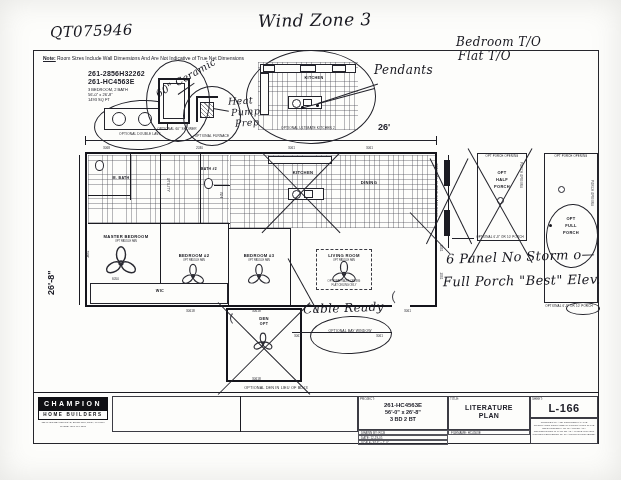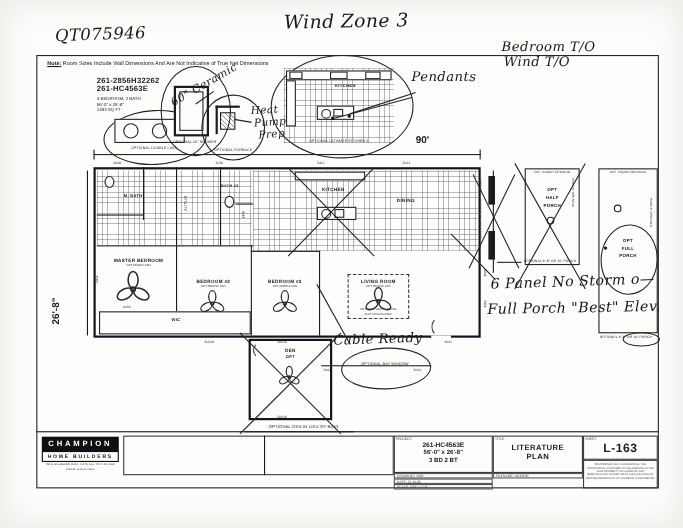--- a/index.html
+++ b/index.html
@@ -34,21 +34,21 @@
           color:#3c3c44;padding-left:2px;overflow:hidden;white-space:nowrap;}
 </style>
 </head>
 <body>
 
 <div class="sheet">
 
   <div class="hw" style="left:50px;top:22px;font-size:15px;transform:rotate(-2deg);">QT075946</div>
   <div class="hw" style="left:258px;top:10px;font-size:17px;transform:rotate(-1deg);">Wind Zone 3</div>
   <div class="hw" style="left:456px;top:35px;font-size:12px;">Bedroom T/O</div>
-  <div class="hw" style="left:458px;top:49px;font-size:12px;">Wind T/O</div>
+  <div class="hw" style="left:458px;top:49px;font-size:12px;">Flat T/O</div>
 
   <div class="abs" style="left:33px;top:50px;width:566px;height:394px;border:1.5px solid #26262c;box-sizing:border-box;"></div>
 
   <span class="abs" style="left:43px;top:55px;font-size:5px;font-weight:bold;text-decoration:underline;">Note:</span>
   <span class="abs" style="left:57px;top:55px;font-size:5px;white-space:nowrap;">Room Sizes Include Wall Dimensions And Are Not Indicative of True Net Dimensions</span>
 
   <div class="abs" style="left:88px;top:70px;font-size:7px;font-weight:bold;letter-spacing:.2px;">261-2856H32262</div>
   <div class="abs" style="left:88px;top:78px;font-size:7px;font-weight:bold;letter-spacing:.2px;">261-HC4563E</div>
   <div class="abs" style="left:88px;top:87px;font-size:4px;text-transform:uppercase;">3 Bedroom, 2 Bath</div>
   <div class="abs" style="left:88px;top:92px;font-size:4px;">56'-0" x 26'-8"</div>
@@ -92,21 +92,21 @@
   <div class="box" style="left:303px;top:99px;width:9px;height:7px;"></div>
   <div class="dot" style="left:301px;top:106px;width:2.5px;height:2.5px;"></div>
   <div class="dot" style="left:316px;top:104px;width:2.5px;height:2.5px;"></div>
   <div class="room" style="left:296px;top:76px;width:36px;font-size:3.8px;">Kitchen</div>
   <div class="cap" style="left:260px;top:127px;width:96px;">Optional Ultimate Kitchen 2</div>
 
   <div class="hw" style="left:374px;top:63px;font-size:12px;">Pendants</div>
   <div class="ln" style="left:318px;top:103px;width:63px;transform:rotate(-18deg);"></div>
   <div class="ln" style="left:304px;top:107px;width:73px;transform:rotate(-15deg);"></div>
 
-  <div class="abs" style="left:378px;top:122px;font-size:9px;font-weight:bold;">90'</div>
+  <div class="abs" style="left:378px;top:122px;font-size:9px;font-weight:bold;">26'</div>
   <div class="ln" style="left:85px;top:140px;width:352px;"></div>
   <div class="w" style="left:85px;top:136px;width:1px;height:9px;"></div>
   <div class="w" style="left:436px;top:136px;width:1px;height:9px;"></div>
 
   <div class="abs" style="left:46px;top:295px;font-size:9px;font-weight:bold;transform:rotate(-90deg);transform-origin:0 0;">26'-8"</div>
   <div class="w" style="left:79px;top:155px;width:1px;height:150px;"></div>
 
   <div class="abs" style="left:85px;top:152px;width:352px;height:155px;border:2.4px solid #14141b;box-sizing:border-box;"></div>
 
   <div class="tile" style="left:88px;top:155px;width:141px;height:68px;"></div>
@@ -289,17 +289,17 @@
   <div class="tb-row" style="left:358px;top:440px;width:90px;height:5px;">SCALE: 3/16" = 1'-0"</div>
 
   <div class="abs" style="left:448px;top:396px;width:82px;height:34px;border:1px solid #3c3c44;box-sizing:border-box;"></div>
   <div class="tb-label" style="left:450px;top:397px;">TITLE:</div>
   <div class="abs" style="left:448px;top:404px;width:82px;text-align:center;font-size:7px;font-weight:bold;letter-spacing:.4px;">LITERATURE</div>
   <div class="abs" style="left:448px;top:412px;width:82px;text-align:center;font-size:7px;font-weight:bold;letter-spacing:.4px;">PLAN</div>
   <div class="tb-row" style="left:448px;top:430px;width:82px;height:5px;">FILENAME: HC4563E</div>
 
   <div class="abs" style="left:530px;top:396px;width:68px;height:22px;border:1px solid #3c3c44;box-sizing:border-box;"></div>
   <div class="tb-label" style="left:532px;top:397px;">SHEET:</div>
-  <div class="abs" style="left:530px;top:402px;width:68px;text-align:center;font-size:11px;font-weight:bold;letter-spacing:.5px;">L-163</div>
+  <div class="abs" style="left:530px;top:402px;width:68px;text-align:center;font-size:11px;font-weight:bold;letter-spacing:.5px;">L-166</div>
   <div class="abs" style="left:530px;top:418px;width:68px;height:26px;border:1px solid #3c3c44;box-sizing:border-box;
               font-size:2.4px;line-height:1.25;color:#4a4a52;padding:1.5px;text-align:center;overflow:hidden;">PROPRIETARY AND CONFIDENTIAL: THE INFORMATION CONTAINED IN THIS DRAWING IS THE SOLE PROPERTY OF CHAMPION. ANY REPRODUCTION IN PART OR AS A WHOLE WITHOUT WRITTEN PERMISSION OF CHAMPION IS PROHIBITED.</div>
 
 </div>
 
 </body></html>

